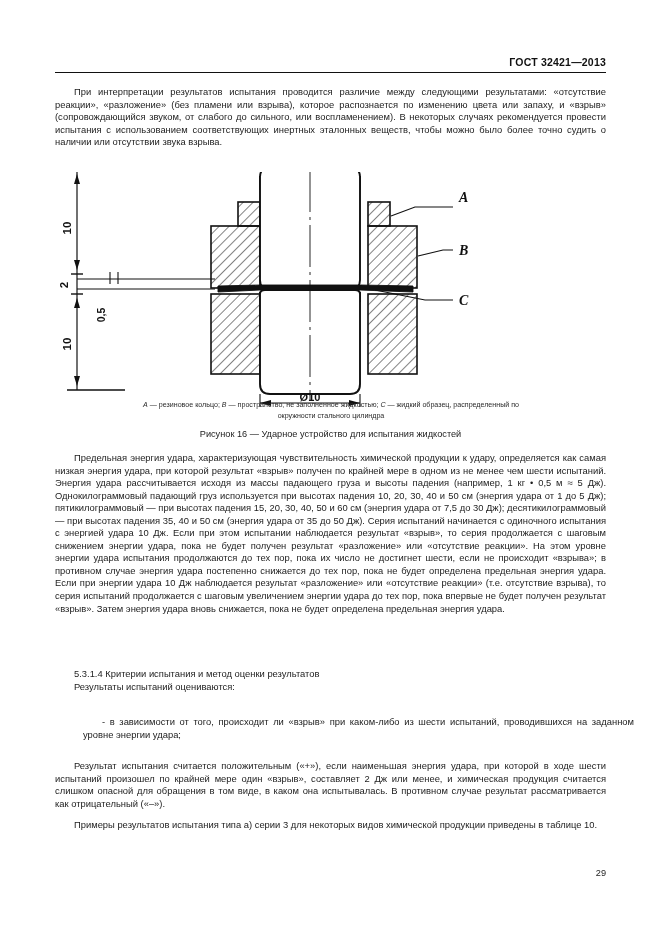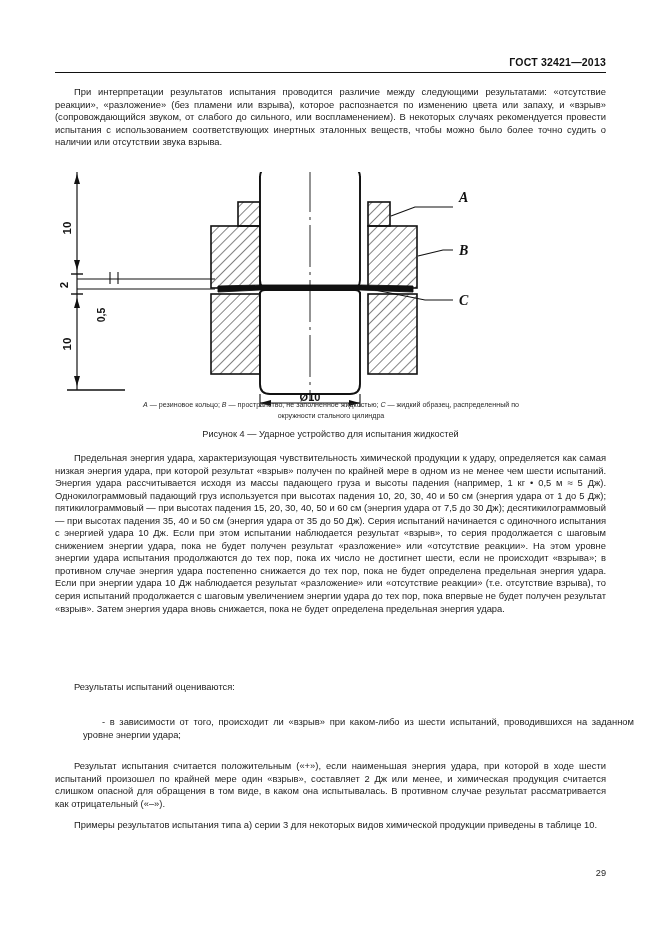--- a/index.html
+++ b/index.html
@@ -189,25 +189,26 @@
 
       <path d="M 320 118 L 370 128 L 398 128" fill="none" stroke="#111" stroke-width="1.1"></path>
       <text x="404" y="133" font-family="'Liberation Serif',serif" font-size="14" font-weight="bold" font-style="italic" fill="#111">C</text>
     </svg>
 
     <div class="fig-legend">
       <span class="it">A</span><span> — резиновое кольцо; </span><span class="it">B</span><span> — пространство, не заполненное жидкостью; </span><span class="it">C</span><span> — жидкий образец, распределенный по</span>
       <div>окружности стального цилиндра</div>
     </div>
 
-    <div class="fig-title">Рисунок 4 — Ударное устройство для испытания жидкостей</div>
+    <div class="fig-title">Рисунок 16 — Ударное устройство для испытания жидкостей</div>
   </div>
 
   <div class="body-text indent" id="para-main">Предельная энергия удара, характеризующая чувствительность химической продукции к удару, определяется как самая низкая энергия удара, при которой результат «взрыв» получен по крайней мере в одном из не менее чем шести испытаний. Энергия удара рассчитывается исходя из массы падающего груза и высоты падения (например, 1 кг • 0,5 м ≈ 5 Дж). Однокилограммовый падающий груз используется при высотах падения 10, 20, 30, 40 и 50 см (энергия удара от 1 до 5 Дж); пятикилограммовый — при высотах падения 15, 20, 30, 40, 50 и 60 см (энергия удара от 7,5 до 30 Дж); десятикилограммовый — при высотах падения 35, 40 и 50 см (энергия удара от 35 до 50 Дж). Серия испытаний начинается с одиночного испытания с энергией удара 10 Дж. Если при этом испытании наблюдается результат «взрыв», то серия продолжается с шаговым снижением энергии удара, пока не будет получен результат «разложение» или «отсутствие реакции». На этом уровне энергии удара испытания продолжаются до тех пор, пока их число не достигнет шести, если не происходит «взрыва»; в противном случае энергия удара постепенно снижается до тех пор, пока не будет определена предельная энергия удара. Если при энергии удара 10 Дж наблюдается результат «разложение» или «отсутствие реакции» (т.е. отсутствие взрыва), то серия испытаний продолжается с шаговым увеличением энергии удара до тех пор, пока впервые не будет получен результат «взрыв». Затем энергия удара вновь снижается, пока не будет определена предельная энергия удара.</div>
 
+  <div class="body-text indent" id="sec-5314">5.3.1.4 Критерии испытания и метод оценки результатов</div>
   <div class="body-text indent" id="para-res">Результаты испытаний оцениваются:</div>
   <div class="body-text indent" id="para-b1">- в зависимости от того, происходит ли «взрыв» при каком-либо из шести испытаний, проводившихся на заданном уровне энергии удара;</div>
   <div class="body-text indent" id="para-pos">Результат испытания считается положительным («+»), если наименьшая энергия удара, при которой в ходе шести испытаний произошел по крайней мере один «взрыв», составляет 2 Дж или менее, и химическая продукция считается слишком опасной для обращения в том виде, в каком она испытывалась. В противном случае результат рассматривается как отрицательный («–»).</div>
 
   <div class="body-text indent" id="para-ex">Примеры результатов испытания типа а) серии 3 для некоторых видов химической продукции приведены в таблице 10.</div>
 
   <div class="pagenum">29</div>
 
 </div>
 

